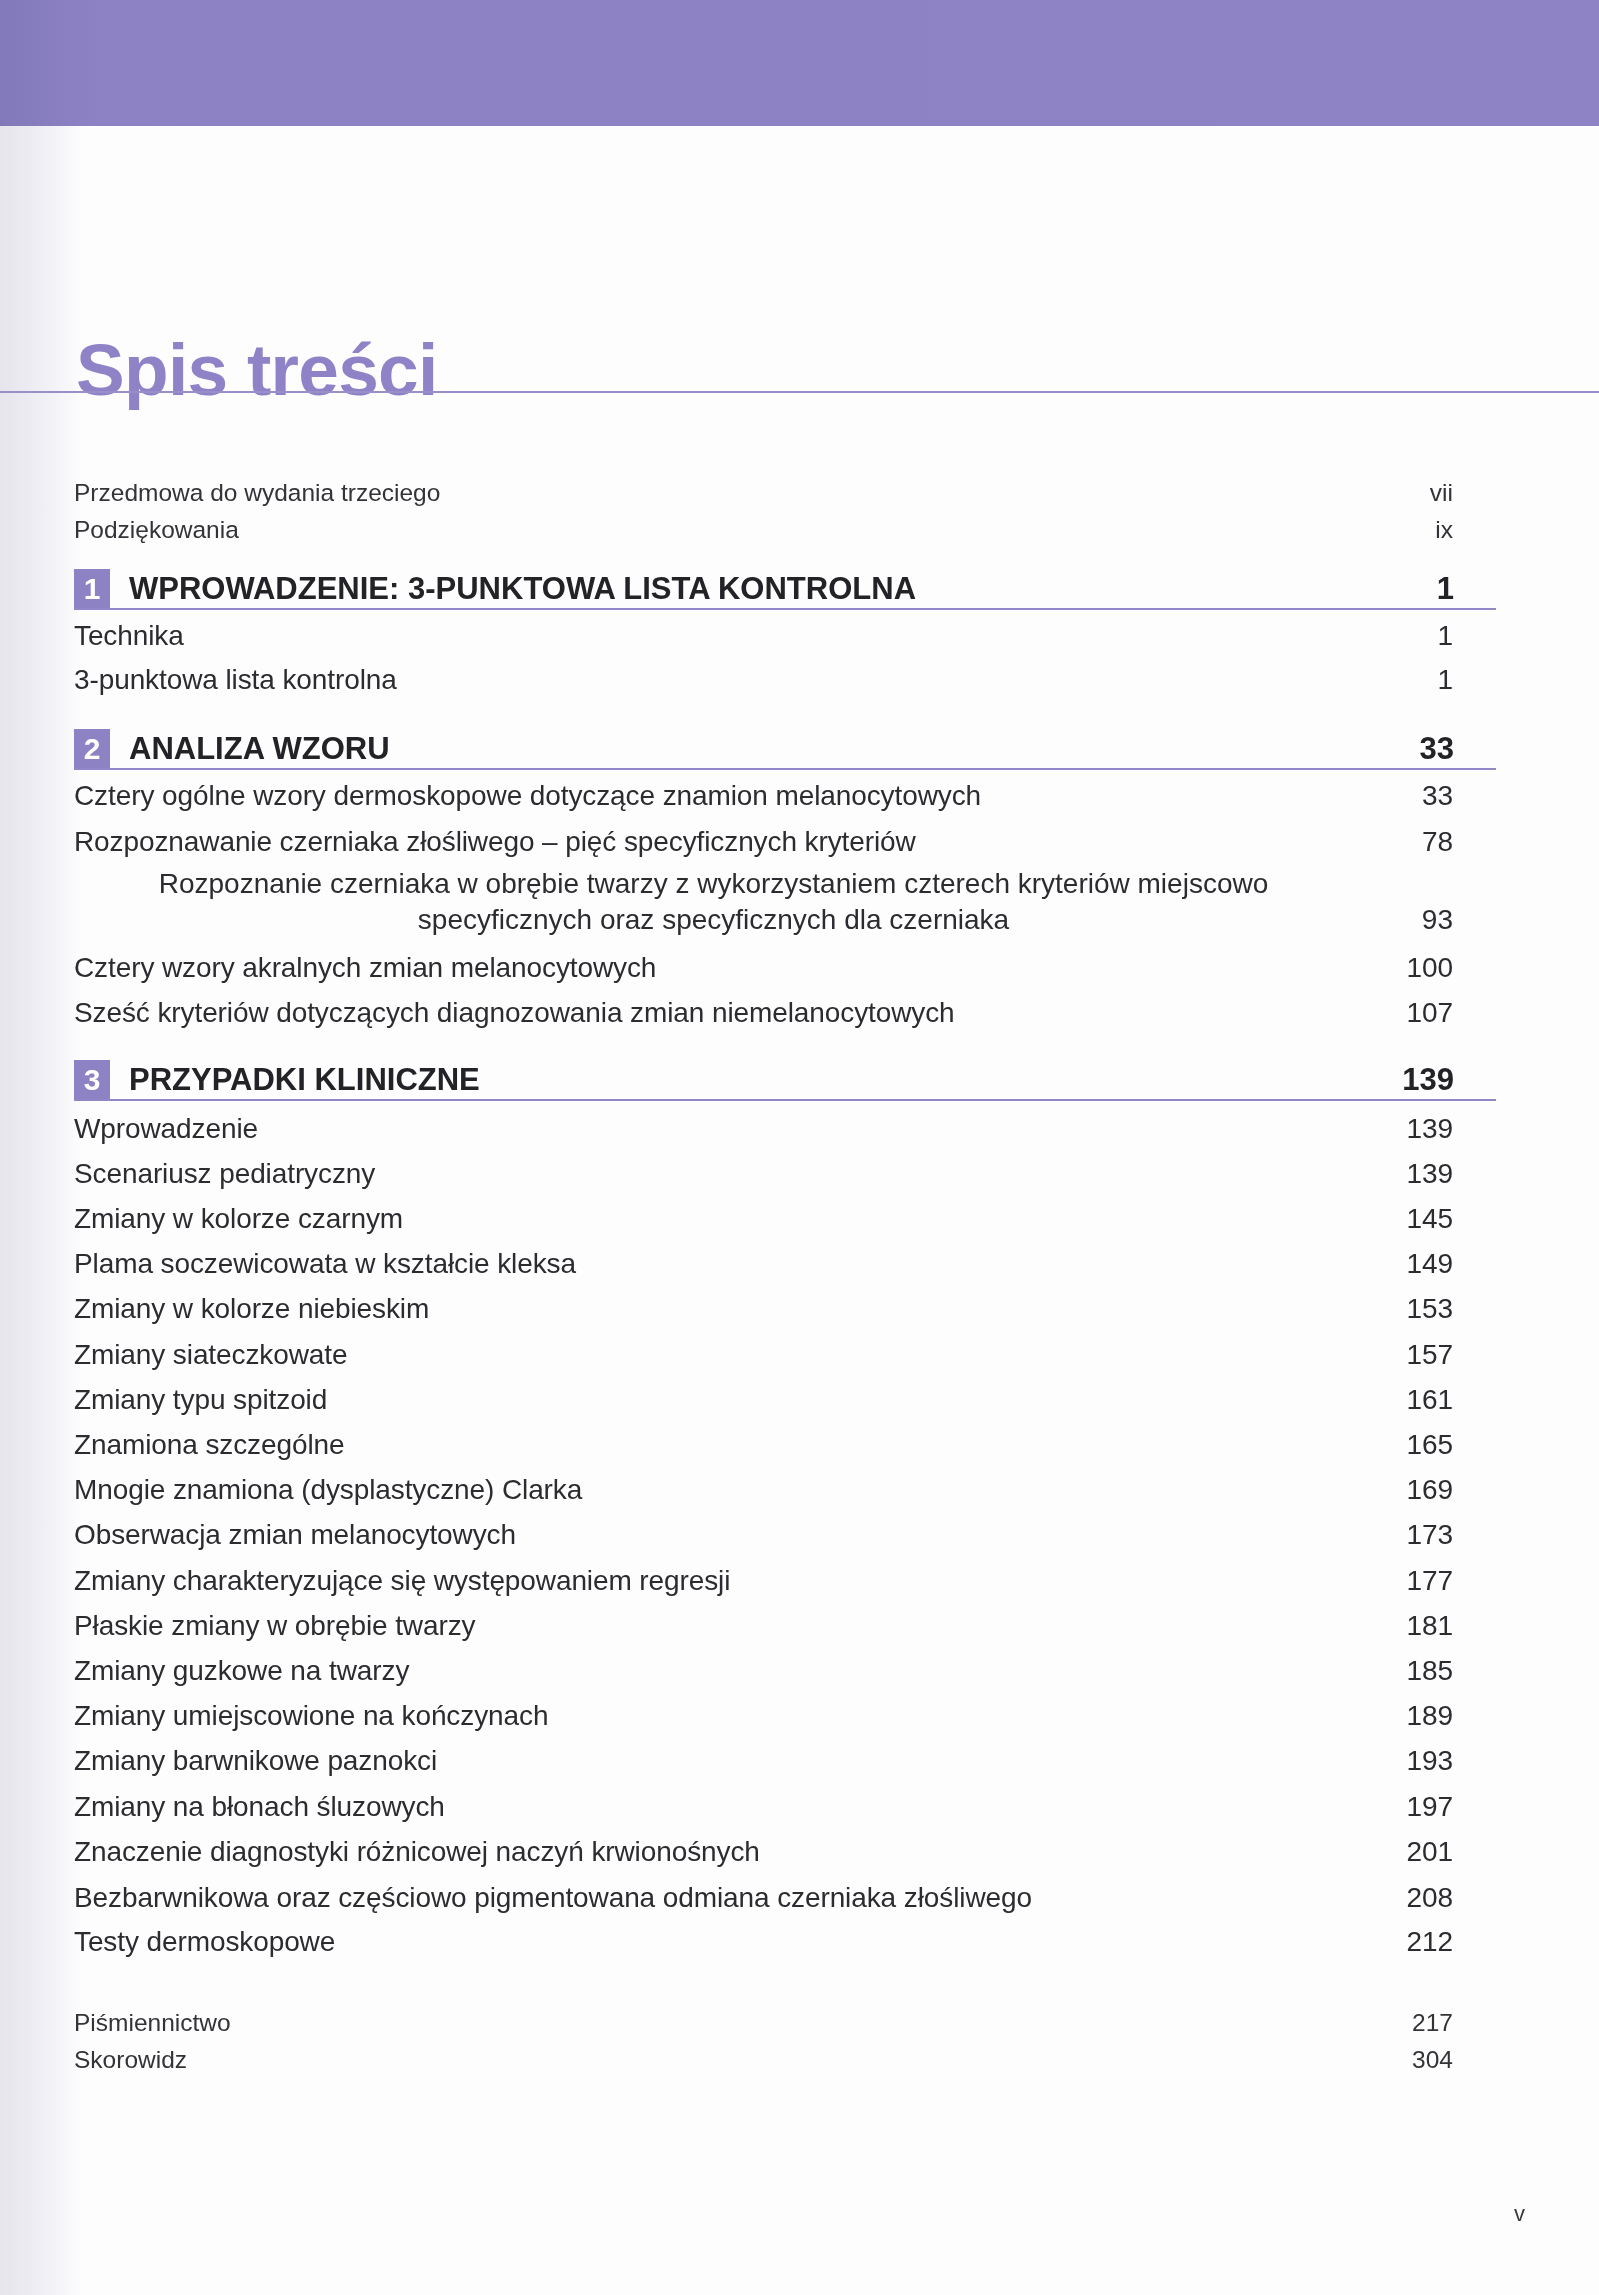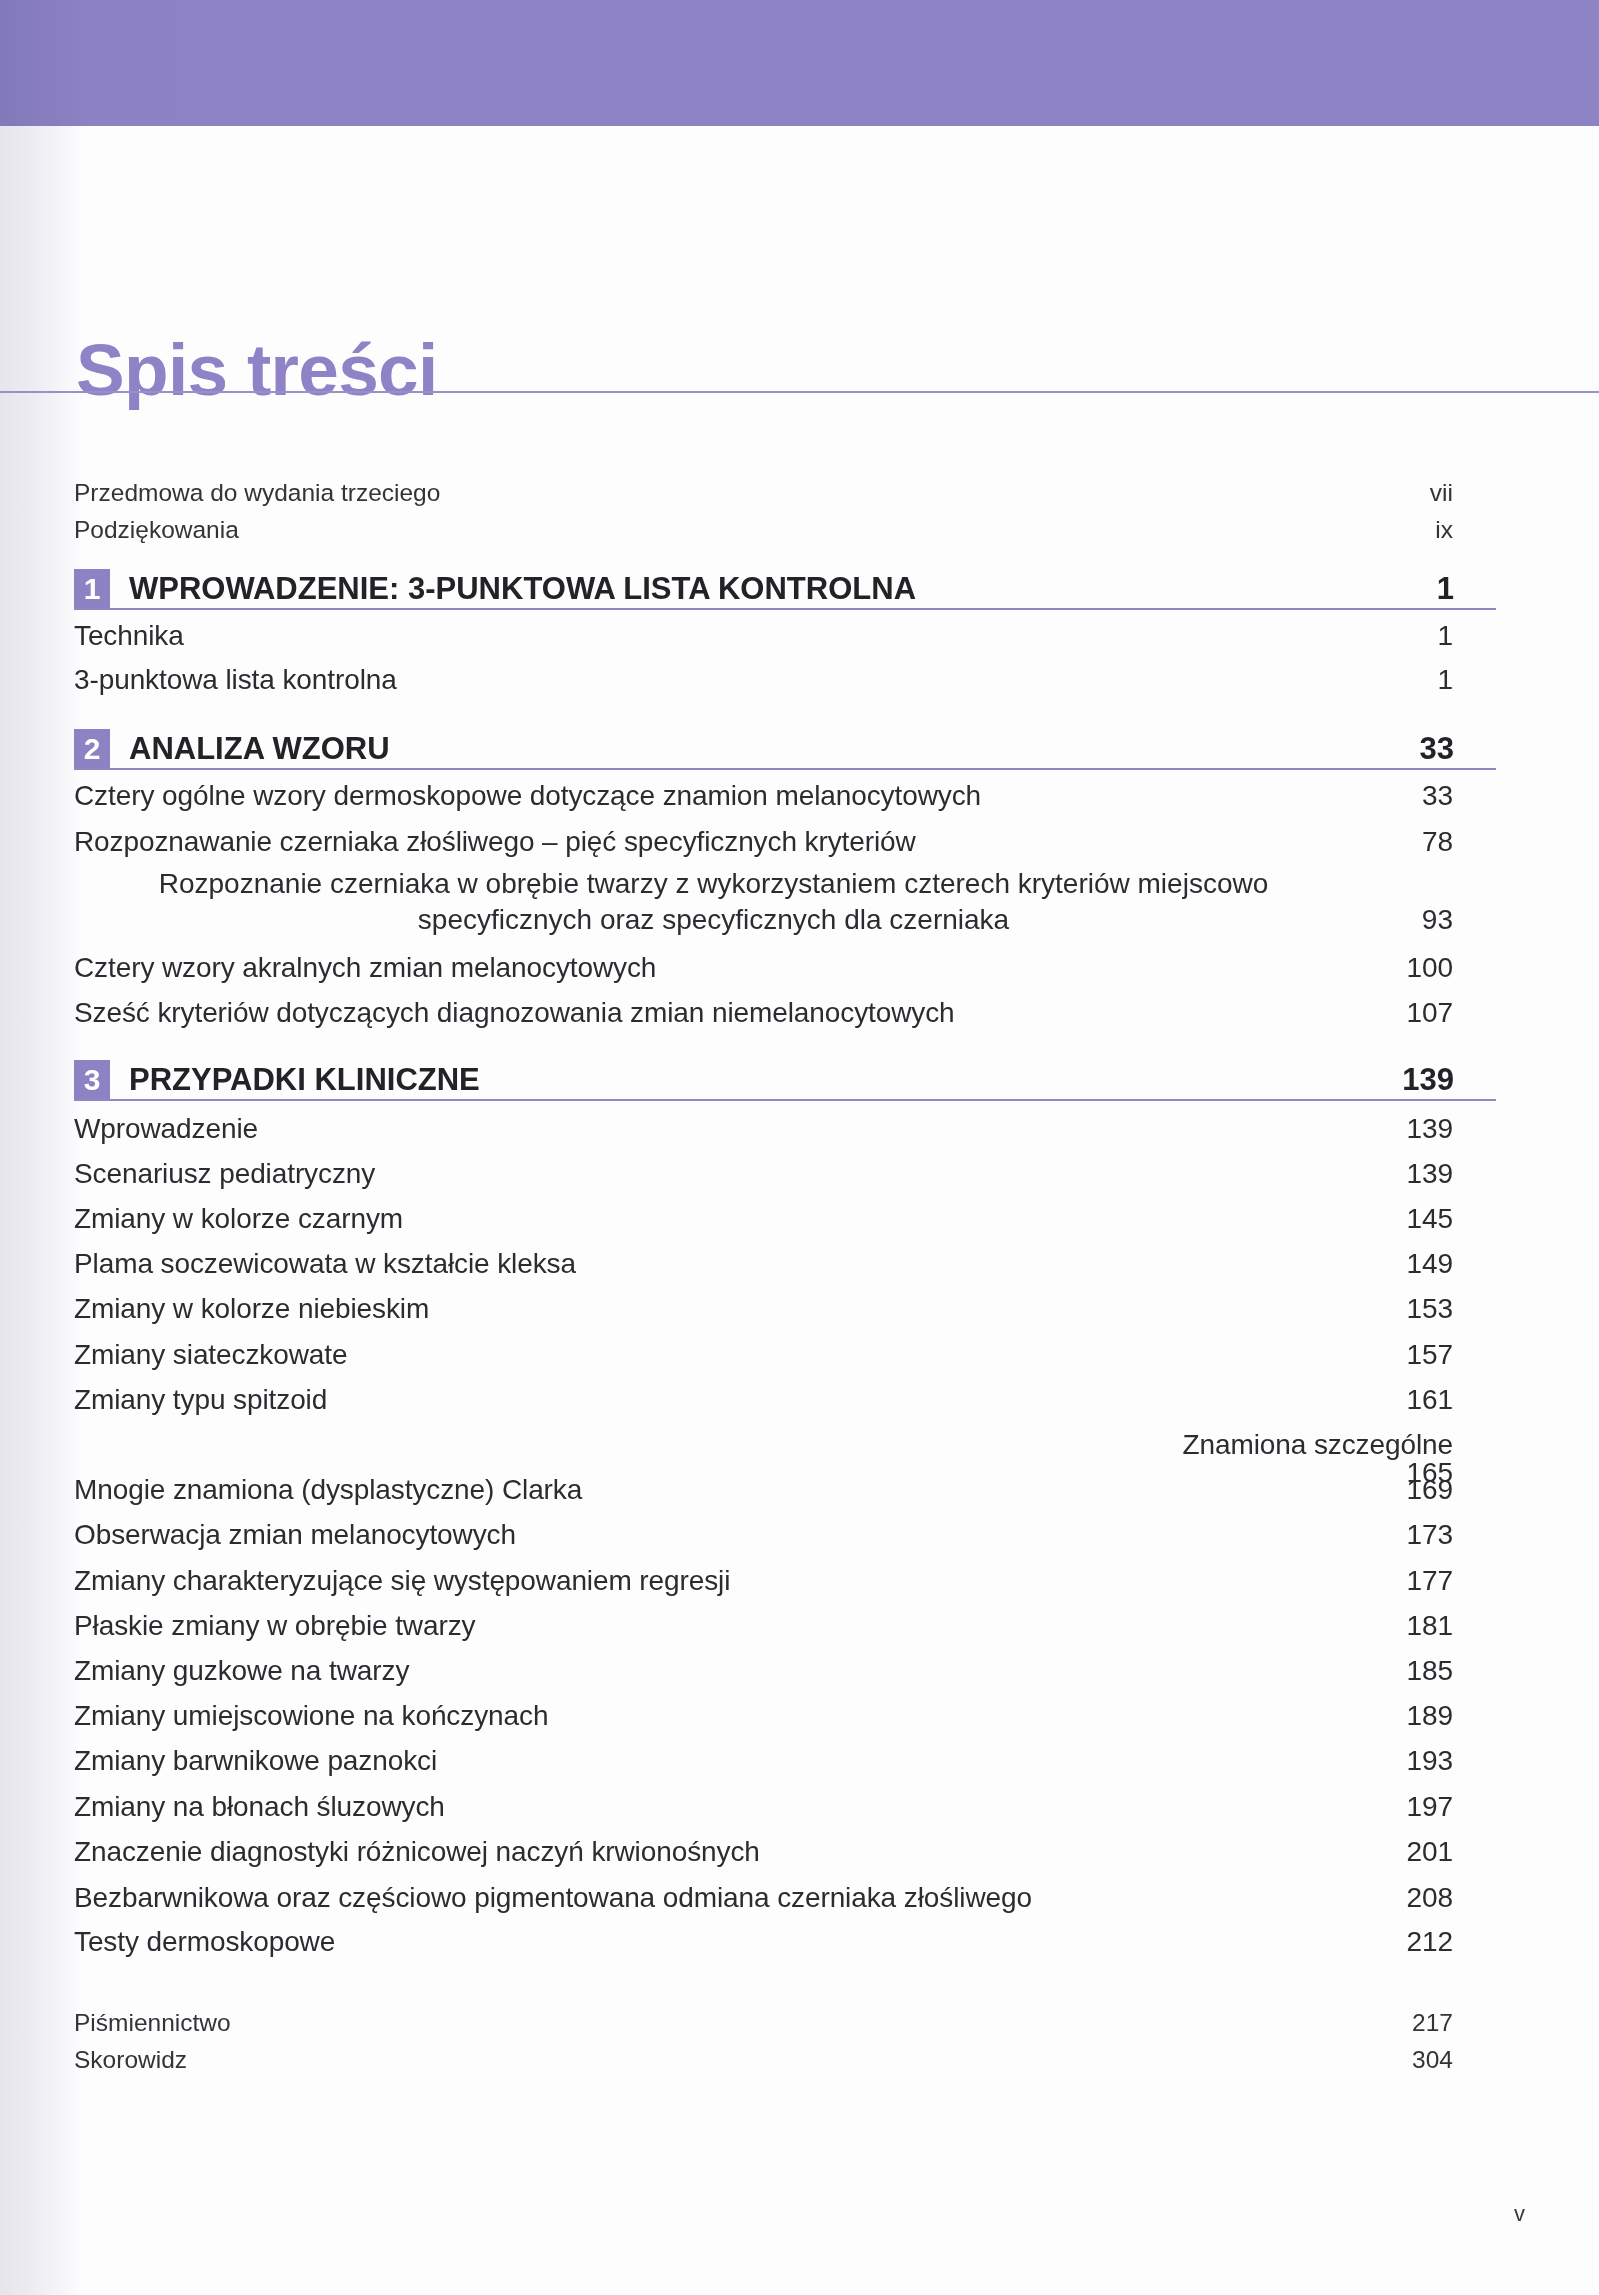--- a/index.html
+++ b/index.html
@@ -152,21 +152,21 @@
       <span class="page">153</span>
     </div>
     <div class="row item" style="top: 1341px; gap: 10px;">
       <span class="label">Zmiany siateczkowate</span>
       <span class="page">157</span>
     </div>
     <div class="row item" style="top: 1386px;">
       <span class="label">Zmiany typu spitzoid</span>
       <span class="page">161</span>
     </div>
-    <div class="row item" style="top: 1431px; flex-direction: column;">
+    <div class="row item" style="top: 1431px;">
       <span class="label">Znamiona szczególne</span>
       <span class="page">165</span>
     </div>
     <div class="row item" style="top: 1476px; gap: 40px;">
       <span class="label">Mnogie znamiona (dysplastyczne) Clarka</span>
       <span class="page">169</span>
     </div>
     <div class="row item" style="top: 1521px;">
       <span class="label">Obserwacja zmian melanocytowych</span>
       <span class="page">173</span>

